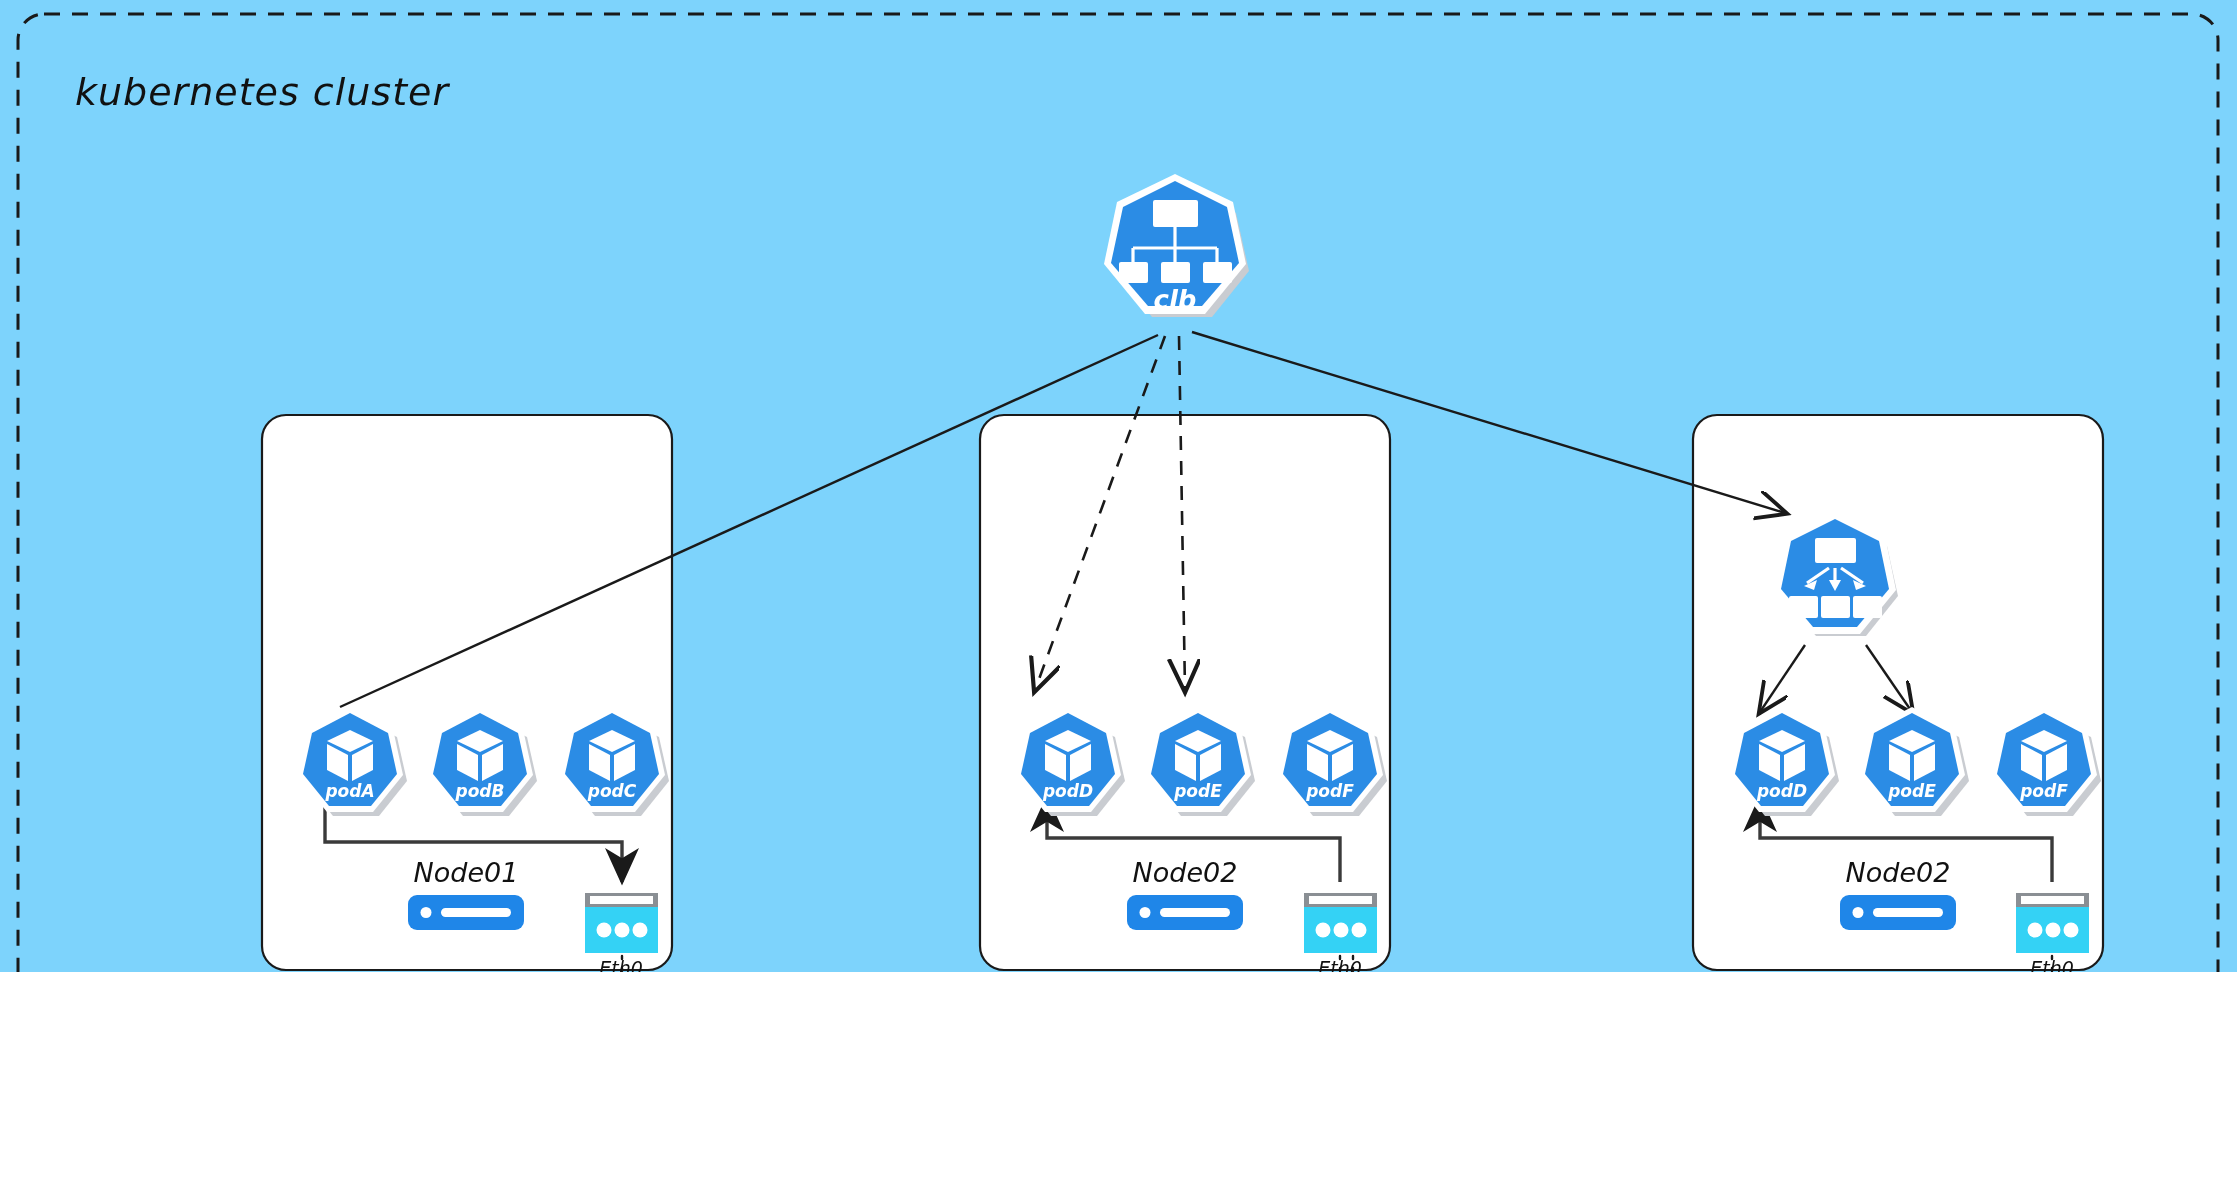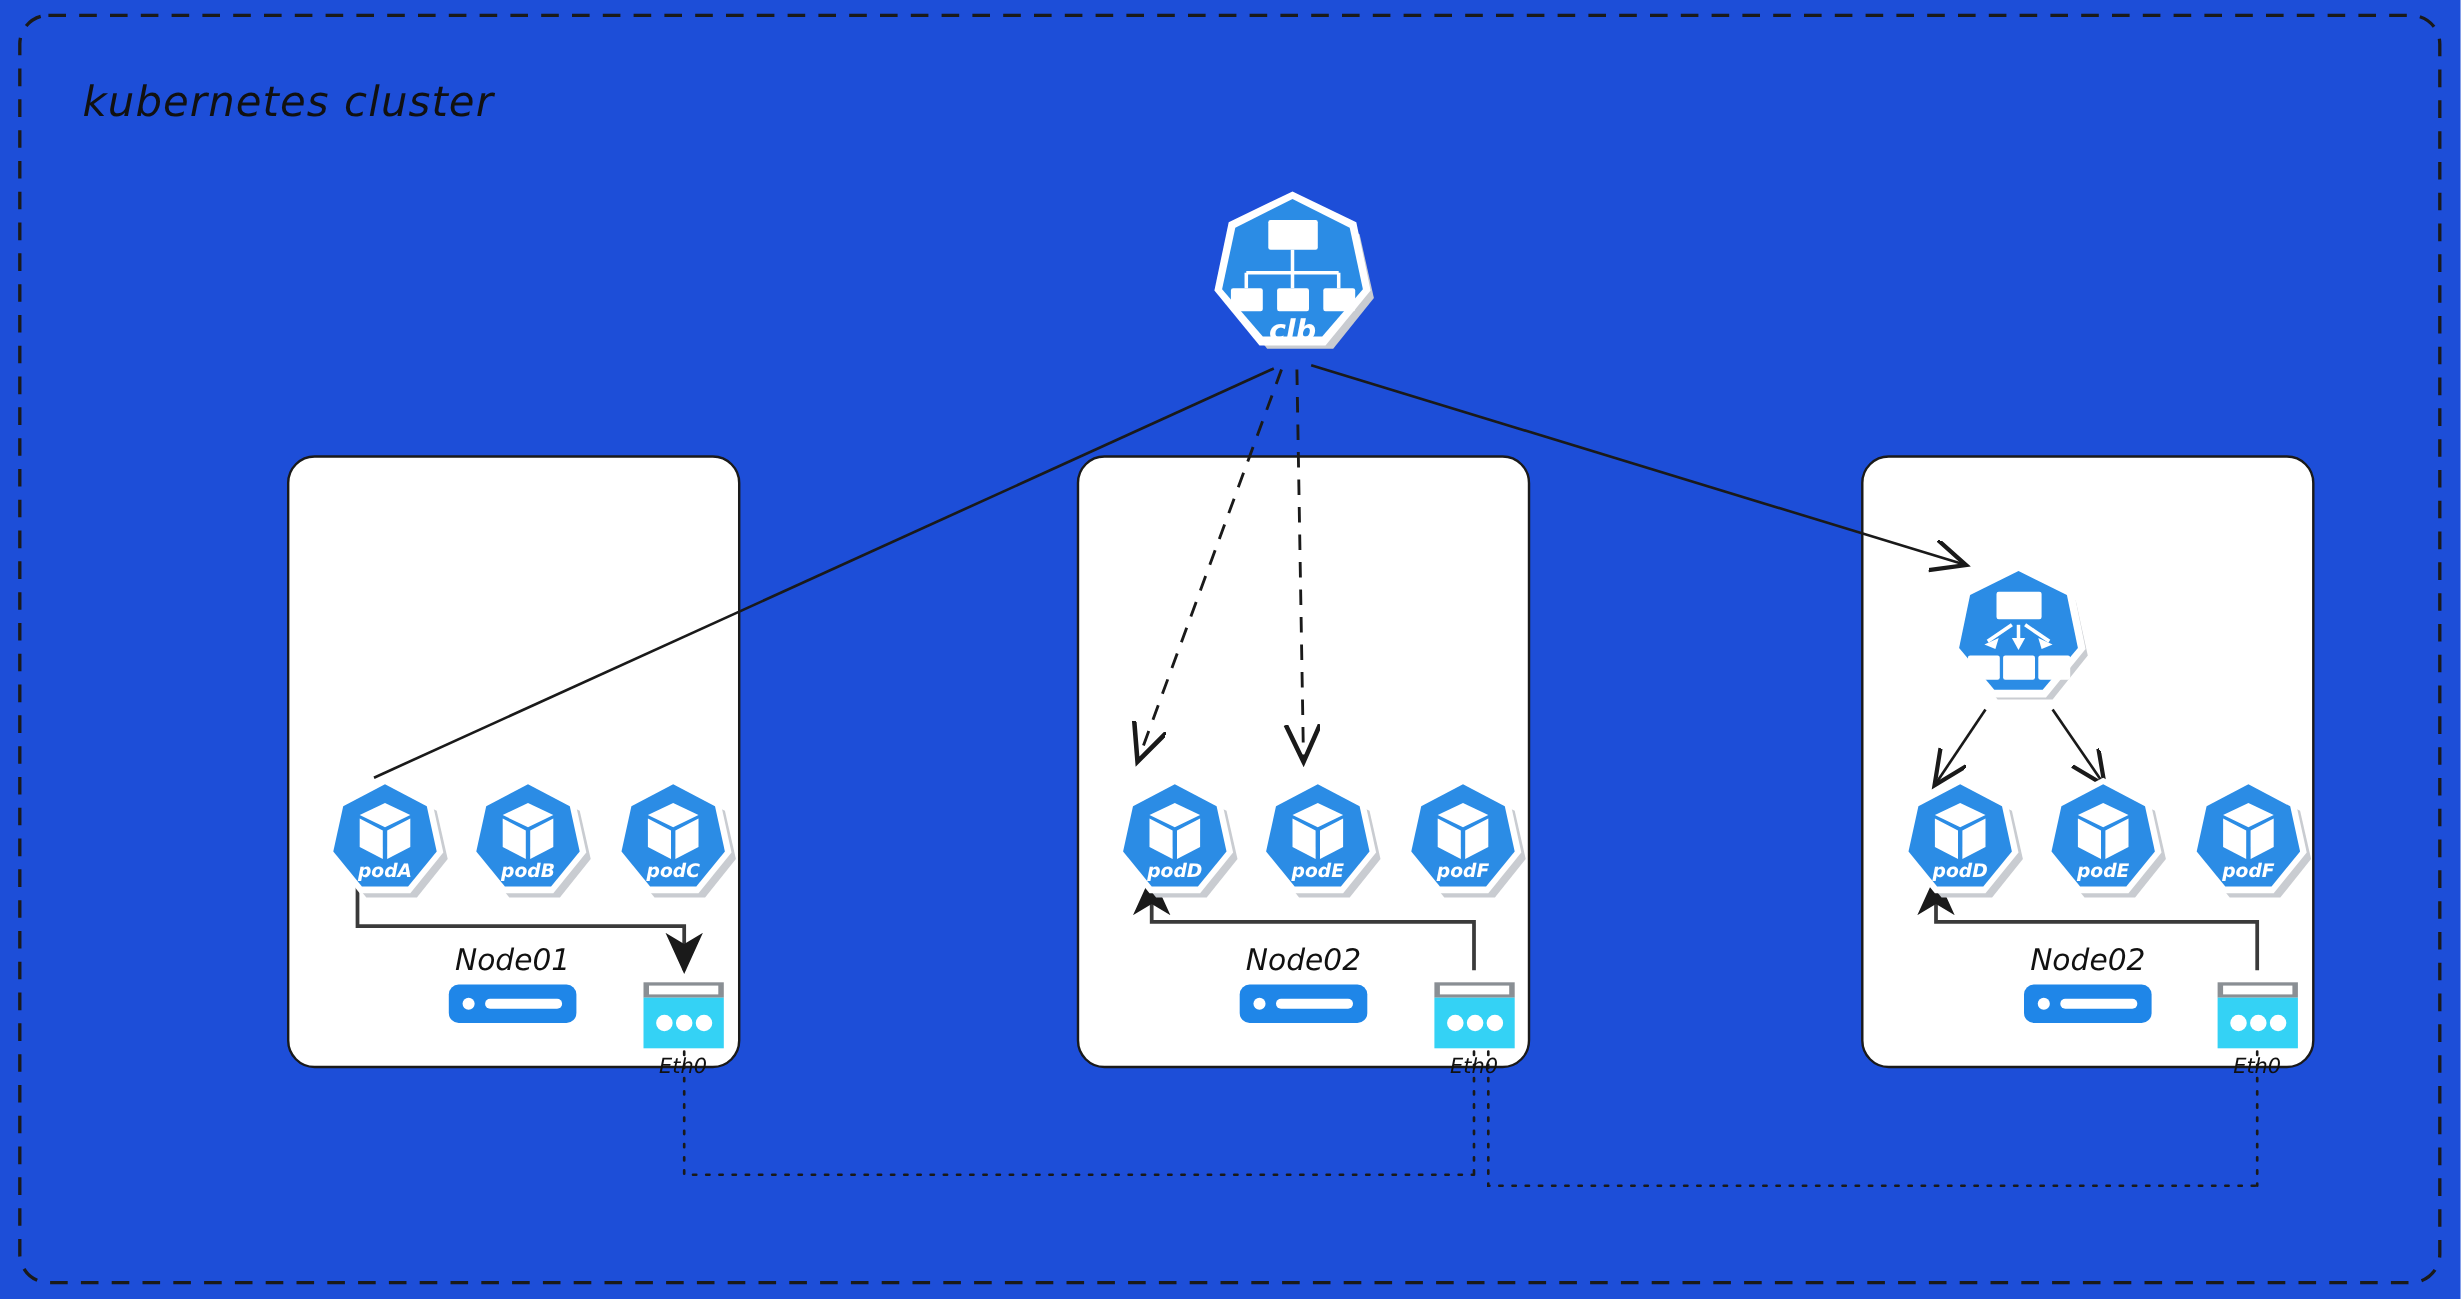--- a/index.html
+++ b/index.html
@@ -6,22 +6,22 @@
     margin: 0;
     padding: 0;
     background: #ffffff;
   }
   body {
     font-family: "DejaVu Sans", sans-serif;
   }
   #stage {
     position: relative;
     width: 2237px;
-    height: 1181px;
-    background: #1d4ed8;
+    height: 972px;
+    background: #7dd3fc;
     overflow: hidden;
   }
   #diagram-svg {
     position: absolute;
     left: 0;
     top: 0;
     width: 2237px;
     height: 1181px;
   }
   .hand-text {

